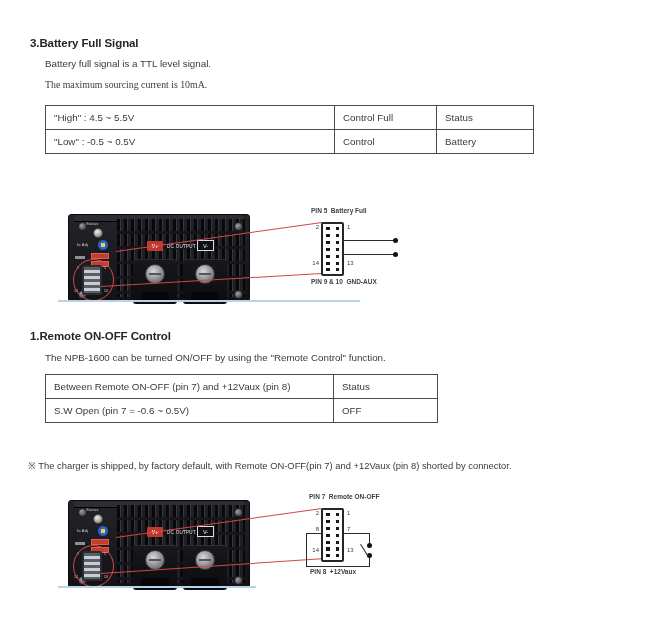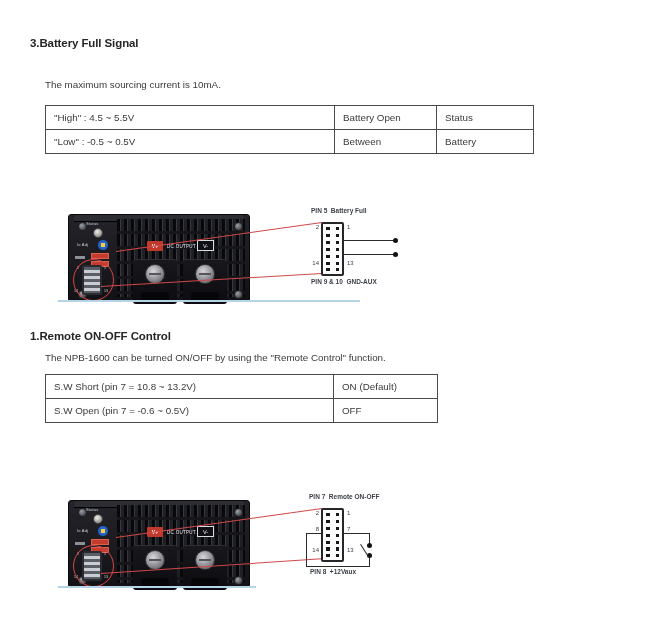--- a/index.html
+++ b/index.html
@@ -58,37 +58,38 @@
     background:radial-gradient(circle at 40% 35%,#d8d8dc,#77777e 70%);border:1px solid #33333a;box-sizing:border-box;}
   .dv-term-screw::after{content:"";position:absolute;left:3px;top:8px;width:12px;height:2px;background:#55555c;}
   .dv-term-base{position:absolute;left:8px;bottom:2px;width:28px;height:10px;background:#060608;border-radius:4px;}
 </style>
 </head>
 <body>
 
 <div class="page">
 
   <div class="sec-h" style="left:30px;top:37px;">3.Battery Full Signal</div>
-  <div class="body-txt" style="left:45px;top:79px;">The maximum sourcing current is 10mA.</div>
+  <div class="body-txt" style="left:45px;top:58px;">Battery full signal is a TTL level signal.</div>
+  <div class="body-txt" style="left:45px;top:79px;font-family:Liberation Serif, serif;">The maximum sourcing current is 10mA.</div>
 
   <table class="tbl" style="left:45px;top:105px;width:488px;">
     <colgroup>
         <col style="width:289px">
         <col style="width:102px">
         <col style="width:97px">
       </colgroup>
     <tbody>
     <tr>
       <td>"High" : 4.5 ~ 5.5V</td>
-      <td>Battery Open</td>
+      <td>Control Full</td>
       <td>Status</td>
     </tr>
     <tr>
       <td>"Low" : -0.5 ~ 0.5V</td>
-      <td>Between</td>
+      <td>Control</td>
       <td>Battery</td>
     </tr>
   </tbody>
     </table>
 
   <div id="device-slot-1" class="device-mount" style="position:absolute;left:68px;top:214px;">
   <div class="device">
     <div class="dv-lid"></div>
     <div class="dv-grille" style="left:48px;top:4px;"></div>
     <div class="dv-screw" style="left:9px;top:7px;"></div>
@@ -140,31 +141,32 @@
 
   <div class="sec-h" style="left:30px;top:330px;">1.Remote ON-OFF Control</div>
   <div class="body-txt" style="left:45px;top:352px;">The NPB-1600 can be turned ON/OFF by using the "Remote Control" function.</div>
 
   <table class="tbl" style="left:45px;top:374px;width:392px;">
     <colgroup>
         <col style="width:288px">
         <col style="width:104px">
       </colgroup>
     <tbody>
-    <tr>
-      <td>S.W Short (pin 7 = 10.8 ~ 13.2V)</td>
-      <td>ON (Default)</td>
+        <tr>
+      <th>Between Remote ON-OFF (pin 7) and +12Vaux (pin 8)</th>
+      <th>Status</th>
     </tr>
     <tr>
       <td>S.W Open (pin 7 = -0.6 ~ 0.5V)</td>
       <td>OFF</td>
     </tr>
   </tbody>
     </table>
 
+  <div class="note-txt" style="left:28px;top:459px;">※ The charger is shipped, by factory default, with Remote ON-OFF(pin 7) and +12Vaux (pin 8) shorted by connector.</div>
 
   <div id="device-slot-2" class="device-mount" style="position:absolute;left:68px;top:500px;">
   <div class="device">
     <div class="dv-lid"></div>
     <div class="dv-grille" style="left:48px;top:4px;"></div>
     <div class="dv-screw" style="left:9px;top:7px;"></div>
     <div class="dv-screw" style="left:165px;top:7px;"></div>
     <div class="dv-screw" style="left:9px;top:75px;"></div>
     <div class="dv-screw" style="left:165px;top:75px;"></div>
     <div class="dv-status-label" style="left:17px;top:6px;">Status</div>

